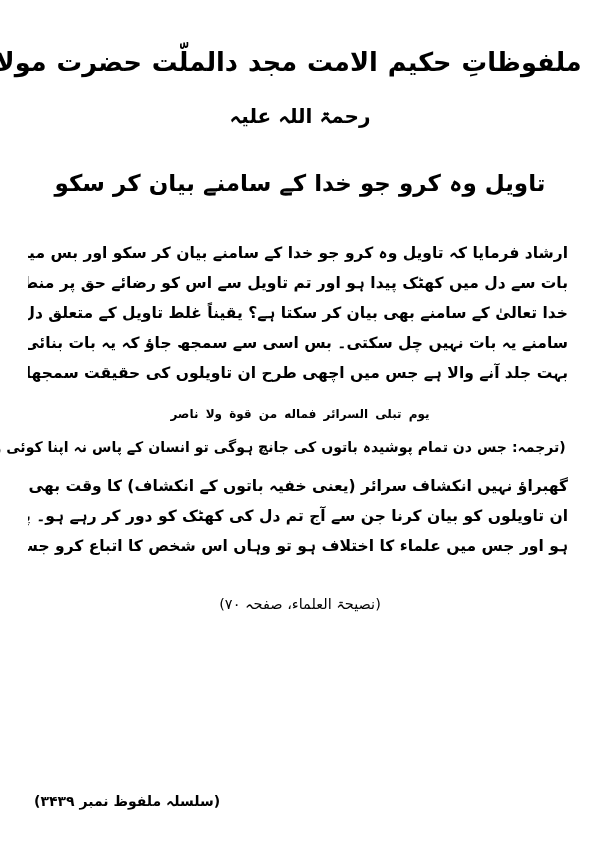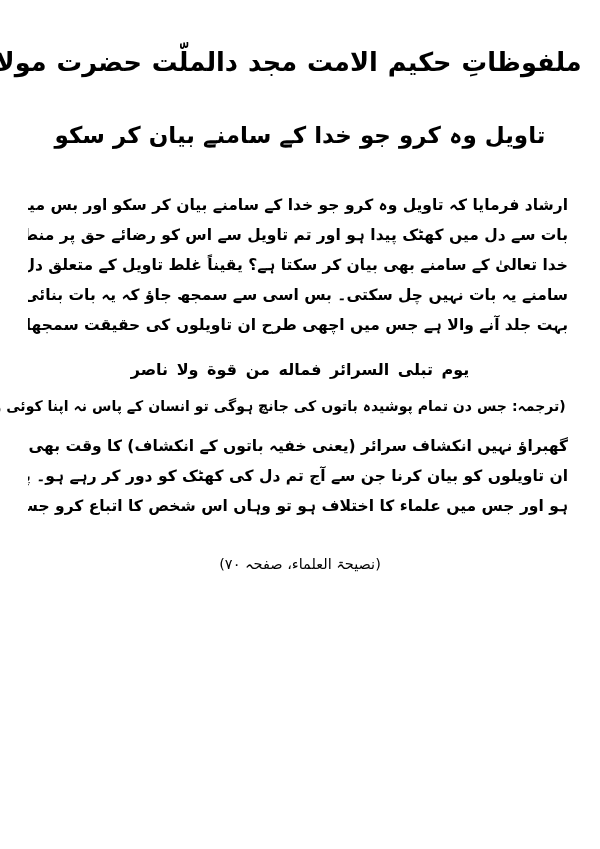--- a/index.html
+++ b/index.html
@@ -78,21 +78,21 @@
     display: inline-block;
     width: 100%;
     text-align: justify;
     text-align-last: justify;
   }
 
   
   .verse {
     margin-top: 16px;
     text-align: center;
-    font-size: 16px;
+    font-size: 12px;
     font-weight: 700;
     line-height: 1.8;
     letter-spacing: 0.5px;
     word-spacing: 3px;
   }
 
   
   .translation {
     margin-top: 8px;
     text-align: center;
@@ -129,20 +129,21 @@
     direction: rtl;
   }
 </style>
 </head>
 <body>
 
 <div class="page">
 
   <div class="doc-header">
     <div class="doc-title">ملفوظاتِ حکیم الامت مجد دالملّت حضرت مولانا محمد اشرف علی تھانوی</div>
+    <div class="doc-subtitle">رحمۃ اللہ علیہ</div>
   </div>
 
   <div class="section-heading">تاویل وہ کرو جو خدا کے سامنے بیان کر سکو</div>
 
   <div class="body-block">
     <div class="body-line"><span>ارشاد فرمایا کہ تاویل وہ کرو جو خدا کے سامنے بیان کر سکو اور بس میں سب کو یہی معیار بتلاتا ہوں کہ جس</span></div>
     <div class="body-line"><span>بات سے دل میں کھٹک پیدا ہو اور تم تاویل سے اس کو رضائے حق پر منطبق کرنا چاہو تو دل سے پوچھ لو کہ یہ تاویل</span></div>
     <div class="body-line"><span>خدا تعالیٰ کے سامنے بھی بیان کر سکتا ہے؟ یقیناً غلط تاویل کے متعلق دل ایک بار تو ضرور یہ کہہ دے گا کہ خدا کے</span></div>
     <div class="body-line"><span>سامنے یہ بات نہیں چل سکتی۔ بس اسی سے سمجھ جاؤ کہ یہ بات بنائی ہوئی ہے اور اگر اب نہیں سمجھو گے تو وہ وقت</span></div>
     <div class="body-line"><span>بہت جلد آنے والا ہے جس میں اچھی طرح ان تاویلوں کی حقیقت سمجھا دی جائے گی۔ حق تعالیٰ فرماتے ہیں:</span></div>
@@ -153,14 +154,15 @@
   <div class="translation">(ترجمہ: جس دن تمام پوشیدہ باتوں کی جانچ ہوگی تو انسان کے پاس نہ اپنا کوئی زور ہوگا نہ کوئی مددگار)</div>
 
   <div class="body-block-2">
     <div class="body-line"><span>گھبراؤ نہیں انکشاف سرائر (یعنی خفیہ باتوں کے انکشاف) کا وقت بھی عنقریب آنے والا ہے، اس وقت</span></div>
     <div class="body-line"><span>ان تاویلوں کو بیان کرنا جن سے آج تم دل کی کھٹک کو دور کر رہے ہو۔ پس سلامتی اسی میں ہے کہ جس کام میں کھٹک</span></div>
     <div class="body-line"><span style="text-align-last:start">ہو اور جس میں علماء کا اختلاف ہو تو وہاں اس شخص کا اتباع کرو جس پر زیادہ اعتقاد ہو۔</span></div>
   </div>
 
   <div class="attribution">(نصیحۃ العلماء، صفحہ ۷۰)</div>
 
+  <div class="footer">(سلسلہ ملفوظ نمبر ۳۴۳۹)</div>
 
 </div>
 
 </body></html>

